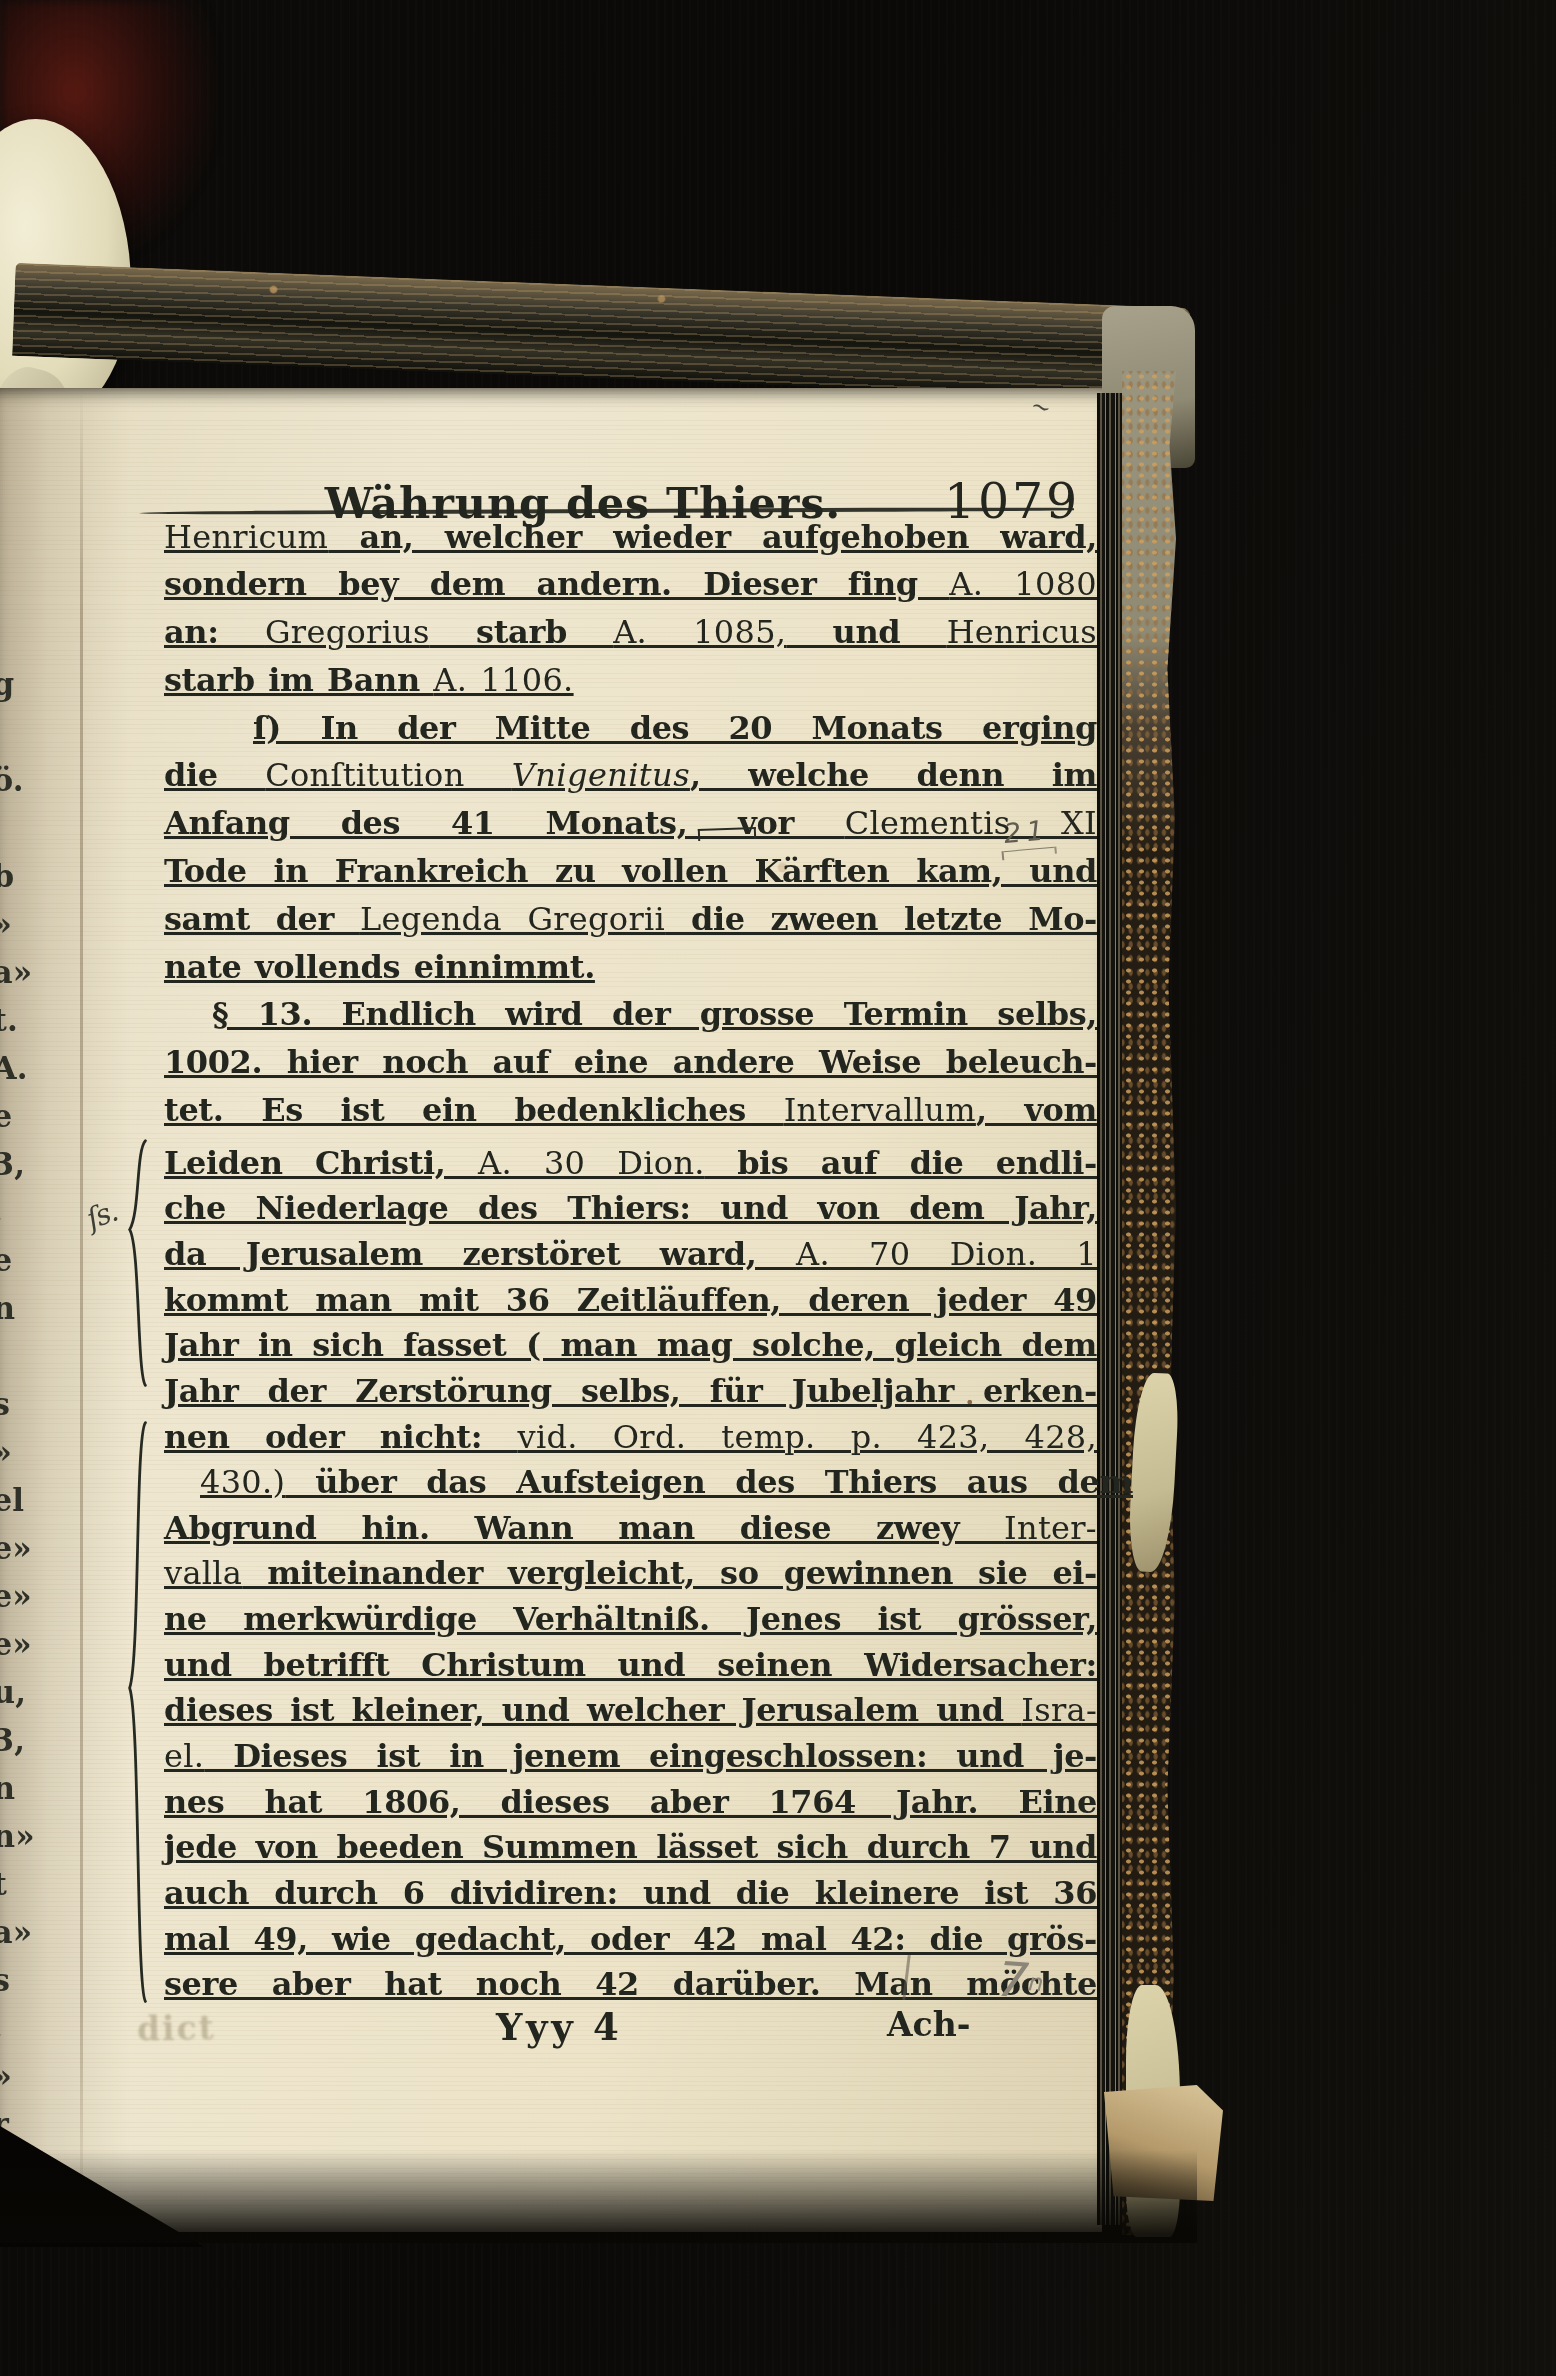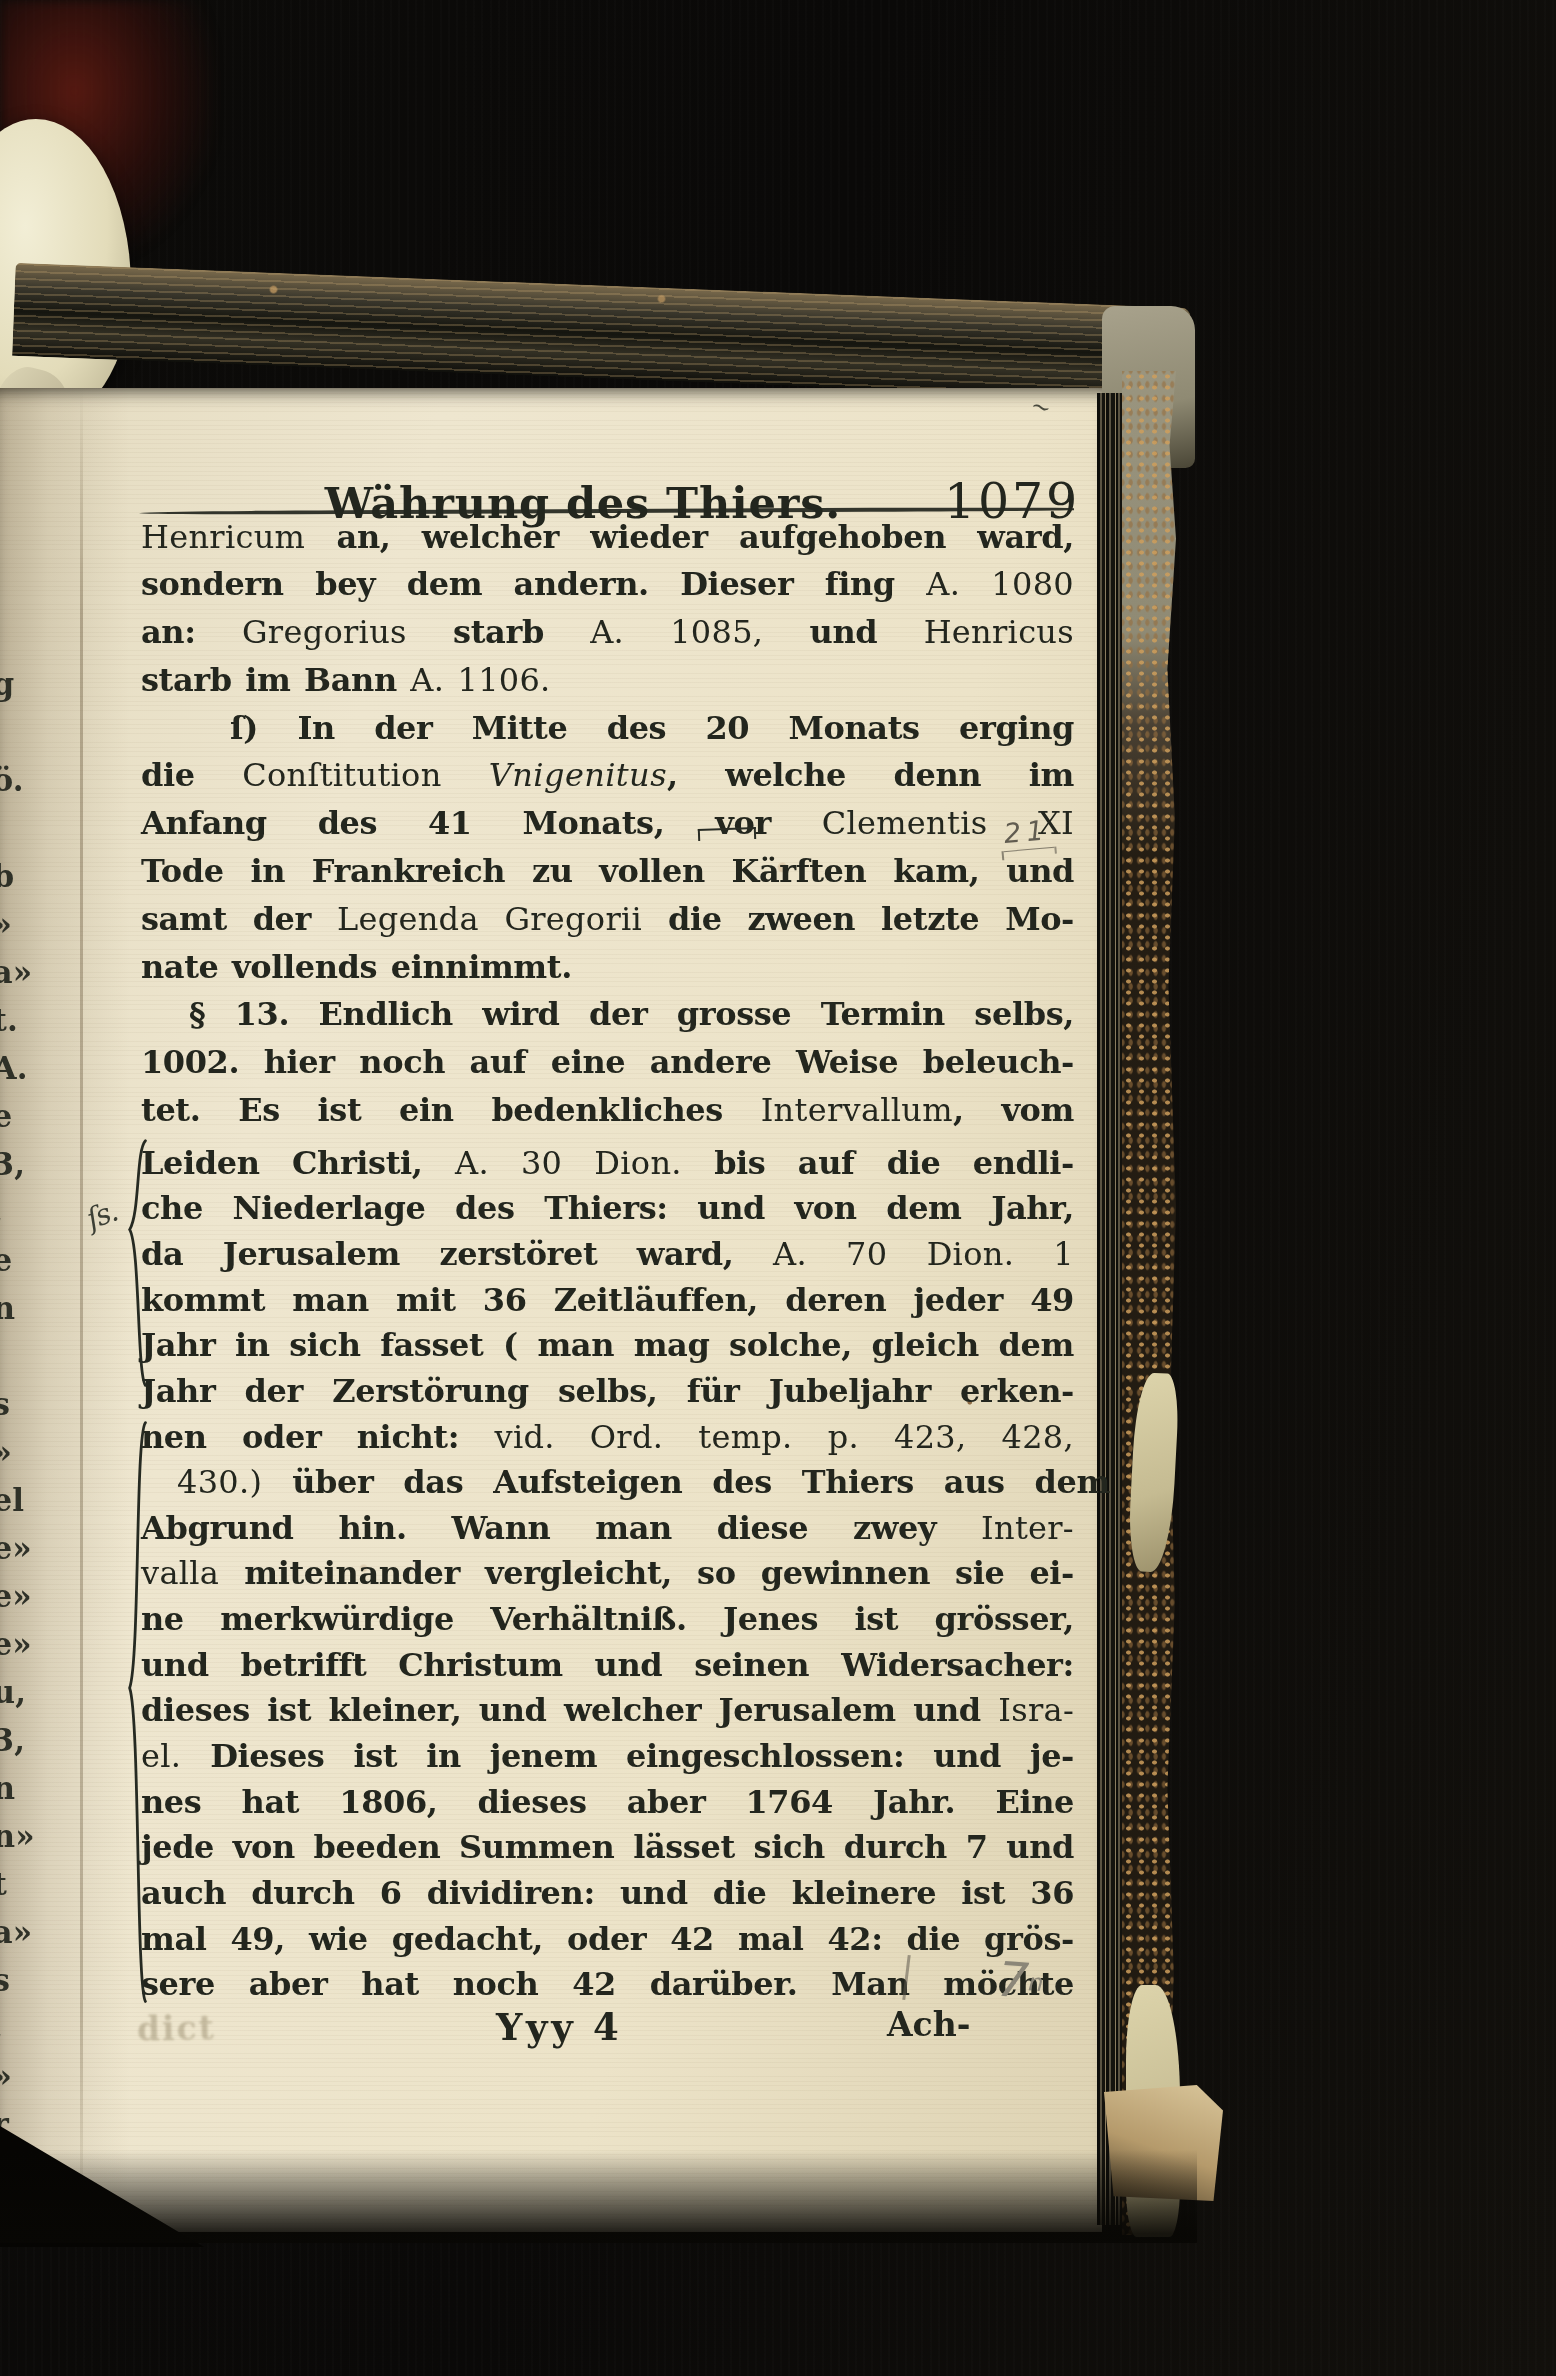--- a/index.html
+++ b/index.html
@@ -73,23 +73,23 @@
 
   
   #header{position:absolute;left:151px;top:473px;width:929px;display:flex;align-items:baseline;}
   #header .title{flex:1;text-align:center;font-weight:700;font-size:43px;letter-spacing:0.9px;color:var(--ink);padding-left:111px;}
   #header .pagenum{width:176px;text-align:right;font-size:49px;font-weight:400;color:var(--ink);letter-spacing:2.8px;}
   #header-rule{position:absolute;left:139px;top:509px;width:935px;height:3.7px;background:var(--ink);
     border-radius:50%/100% 60% 40% 100%;transform:rotate(-0.25deg);opacity:.92;}
   #ink-mark{position:absolute;left:1031px;top:393px;color:var(--ink);font-size:24px;transform:rotate(18deg);opacity:.8;}
 
   
-  .line{position:absolute;left:141px;width:933px;box-sizing:border-box;
+  .line{position:absolute;left:164px;width:933px;box-sizing:border-box;
     font-size:32px;font-weight:700;color:var(--ink);
-    text-align:justify;text-align-last:justify;letter-spacing:-0.4px;word-spacing:2.8px;}
+    text-align:justify;text-align-last:justify;letter-spacing:-0.4px;word-spacing:2.8px;text-decoration:underline;}
   .line.short{text-align-last:left;}
   .line.ind1{padding-left:89px;}
   .line.ind2{padding-left:48px;}
   .s-a{font-weight:400;letter-spacing:0.3px;}
   .s-i{font-weight:400;font-style:italic;letter-spacing:0.4px;}
 
   #sig-row{position:absolute;left:151px;top:2005px;width:933px;height:56px;color:var(--ink);}
   #sig-mark{position:absolute;left:345px;font-size:37px;font-weight:700;letter-spacing:3.7px;}
   #catchword{position:absolute;left:736px;font-size:33px;font-weight:700;}
 

